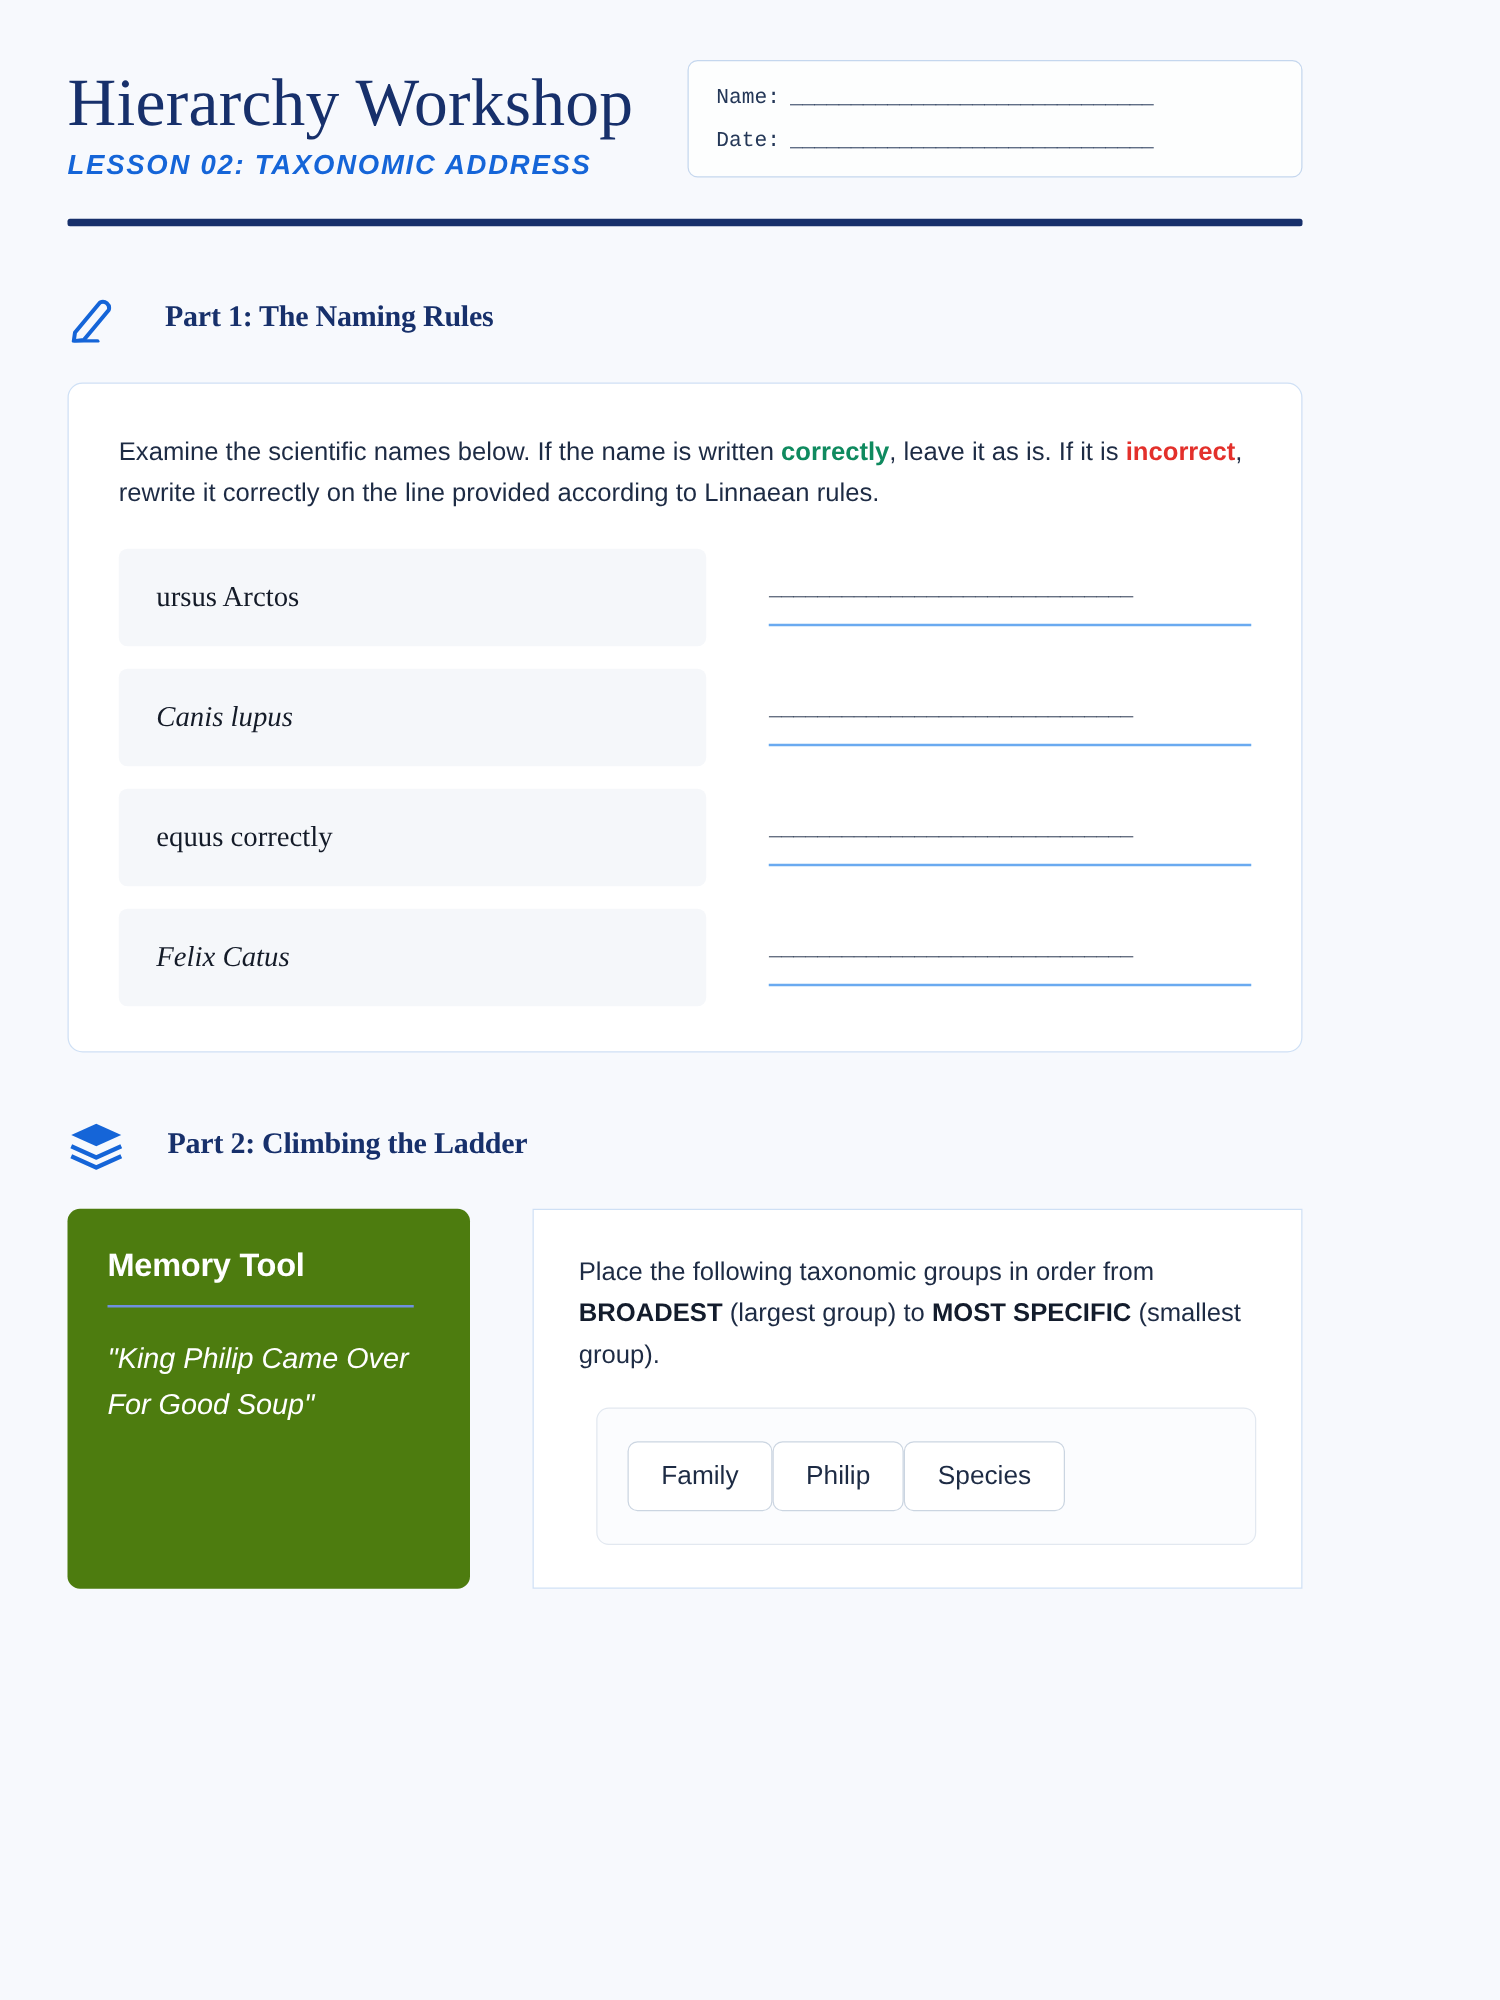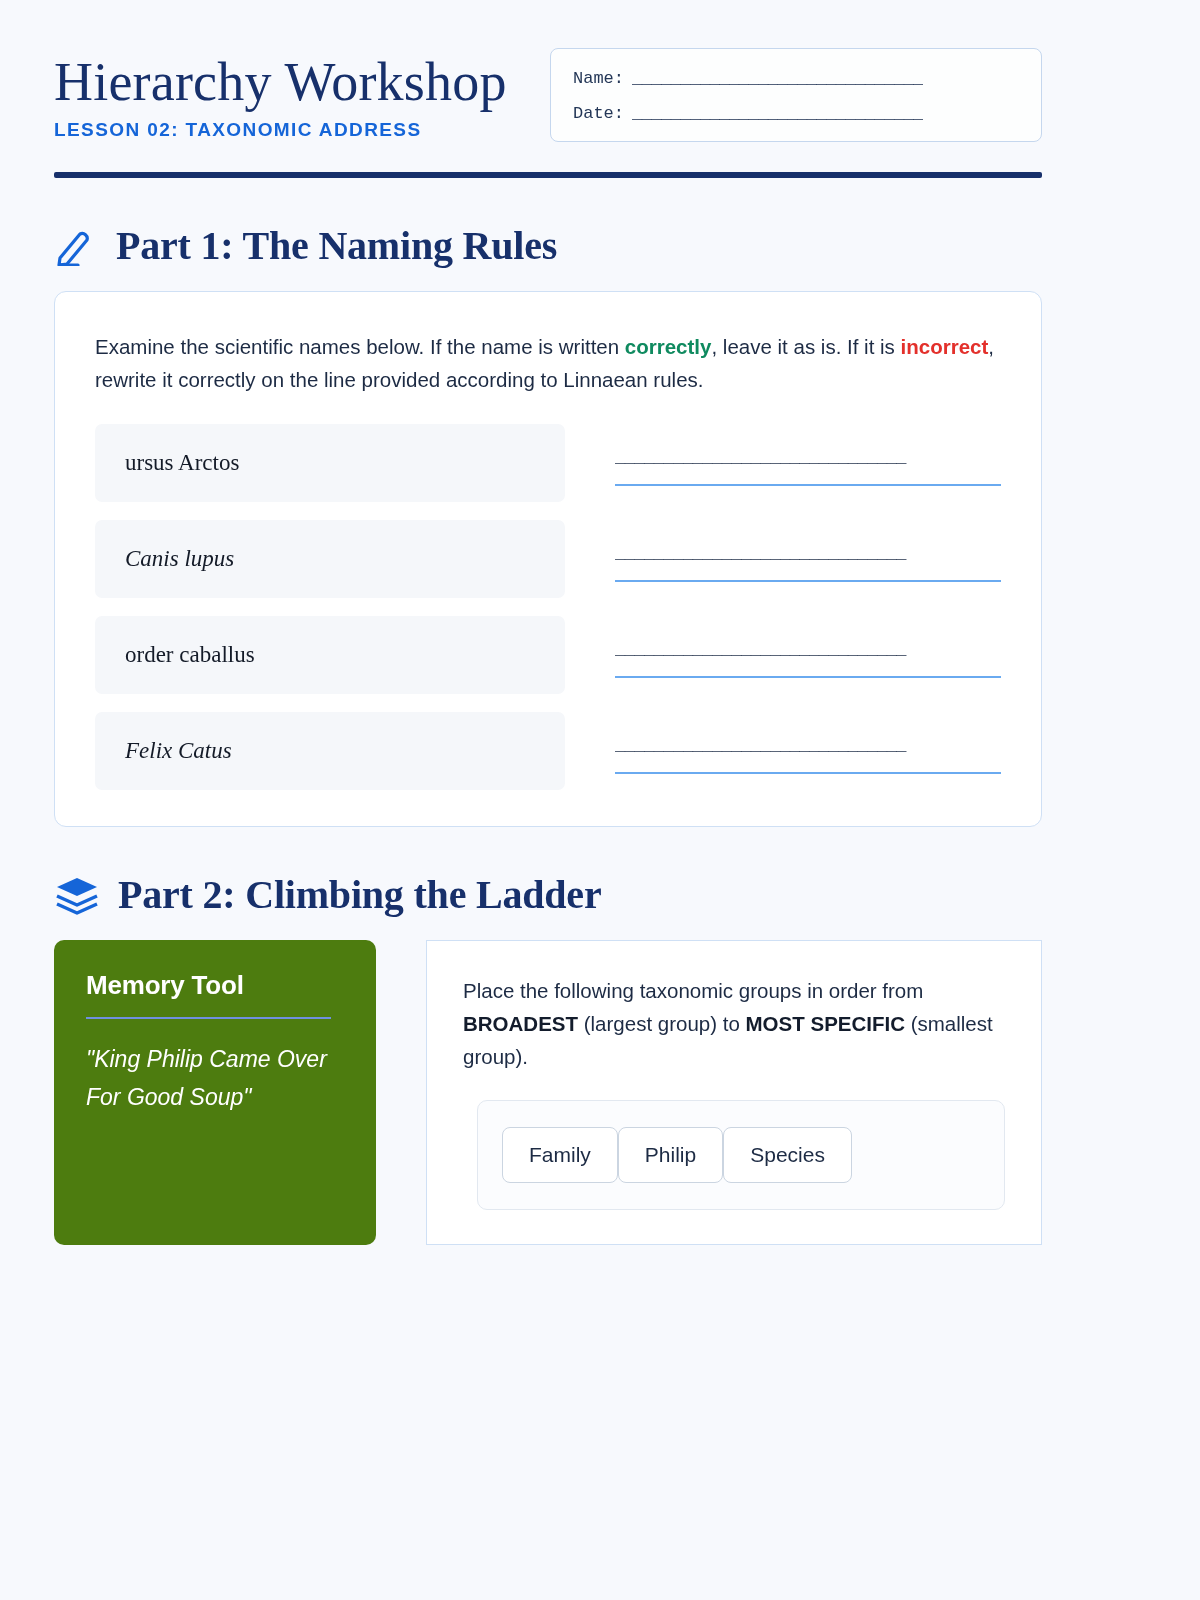--- a/index.html
+++ b/index.html
@@ -32,24 +32,25 @@
     font-family: "Liberation Serif", serif;
     font-size: 54px;
     line-height: 1.05;
     color: #17306b;
     margin: 0;
     font-weight: 400;
     letter-spacing: 0.2px;
   }
   .subtitle {
     margin: 8px 0 0 0;
-    font-size: 19px;
+    font-size: 22px;
     font-weight: bold;
     letter-spacing: 1.4px;
     color: #1565d8;
+    font-style: italic;
   }
   .namebox {
     width: 492px;
     border: 1px solid #c5d7ee;
     border-radius: 8px;
     background: #fdfefe;
     padding: 20px 22px 18px 22px;
     text-align: right;
   }
   .namebox .row {
@@ -76,23 +77,23 @@
 
   
   .section-head {
     display: flex;
     align-items: center;
     gap: 18px;
     margin-top: 44px;
   }
   .section-head h2 {
     font-family: "Liberation Serif", serif;
-    font-size: 40px;
+    font-size: 24px;
     color: #17306b;
-    margin: 0;
+    margin: 16px;
     font-weight: bold;
     letter-spacing: -0.2px;
   }
   .icon-svg { display: block; }
 
   
   .card {
     margin-top: 22px;
     border: 1px solid #cfe0f5;
     border-radius: 12px;
@@ -259,21 +260,21 @@
 
     <div class="q-row">
       <div class="q-name italic">Canis lupus</div>
       <div class="answer">
         <span class="dash-line">______________________________</span>
         <div class="blue-line"></div>
       </div>
     </div>
 
     <div class="q-row">
-      <div class="q-name">order caballus</div>
+      <div class="q-name">equus correctly</div>
       <div class="answer">
         <span class="dash-line">______________________________</span>
         <div class="blue-line"></div>
       </div>
     </div>
 
     <div class="q-row">
       <div class="q-name italic">Felix Catus</div>
       <div class="answer">
         <span class="dash-line">______________________________</span>

